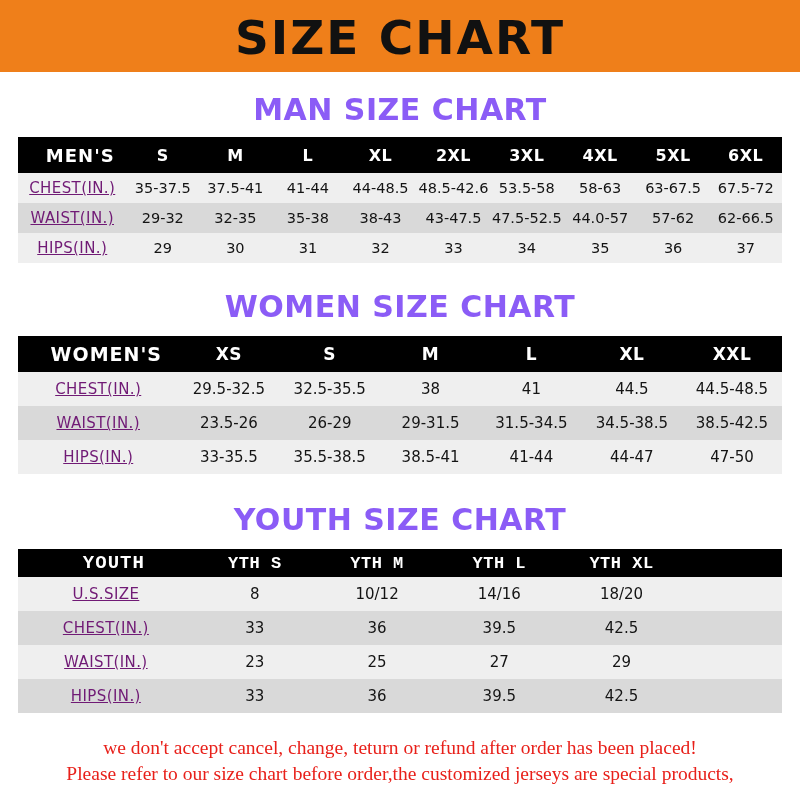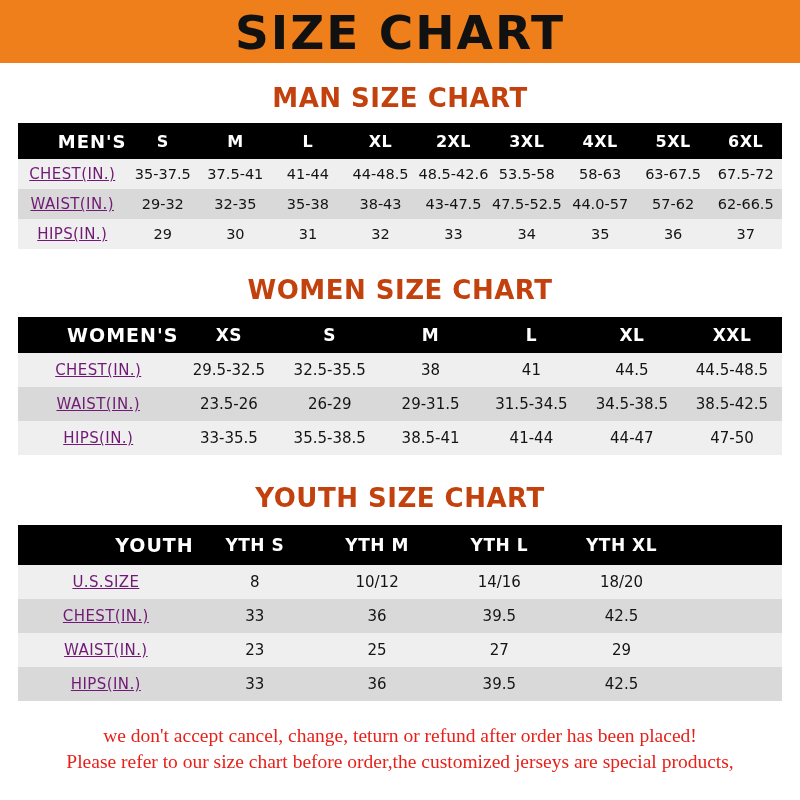--- a/index.html
+++ b/index.html
@@ -17,21 +17,21 @@
     position: relative;
     width: 800px;
     height: 800px;
     background: #ffffff;
     box-sizing: border-box;
   }
   
   .banner {
     position: relative;
     width: 800px;
-    height: 63px;
+    height: 72px;
     background: #ef7f1a;
     display: flex;
     align-items: center;
     justify-content: center;
   }
   .banner-title {
     font-family: "DejaVu Sans", sans-serif;
     font-weight: bold;
     font-size: 47px;
     letter-spacing: 2px;
@@ -40,22 +40,22 @@
     margin-top: 2px;
   }
   .content {
     padding: 0 18px;
     box-sizing: border-box;
   }
   .section-title {
     text-align: center;
     font-family: "DejaVu Sans", sans-serif;
     font-weight: bold;
-    font-size: 26px;
-    color: #c2410c;
+    font-size: 30px;
+    color: #8b5cf6;
     letter-spacing: 0.5px;
   }
   .t1-title { margin: 20px 0 10px 0; }
   .t2-title { margin: 26px 0 12px 0; }
   .t3-title { margin: 28px 0 12px 0; }
 
   table {
     border-collapse: collapse;
     width: 100%;
     table-layout: fixed;
@@ -71,41 +71,41 @@
     color: #ffffff;
   }
   tr.hdr td {
     height: 36px;
     font-weight: bold;
     font-size: 16px;
     letter-spacing: 0.5px;
     color: #ffffff;
   }
   tr.hdr td.lead {
-    text-align: right;
+    text-align: center;
     padding-left: 16px;
     font-size: 18px;
     letter-spacing: 1px;
   }
   tr.row td {
     height: 30px;
     font-size: 14.5px;
     color: #141414;
   }
   tr.row td.lead {
     font-size: 15px;
     letter-spacing: 0.4px;
     color: #701a75;
     text-decoration: underline;
   }
   tr.light { background: #efefef; }
   tr.dark  { background: #d9d9d9; }
 
   
-  .youth tr.hdr td { height: 40px; font-size: 17px; }
+  .youth tr.hdr td { height: 28px; font-size: 17px; font-family: Liberation Mono, monospace; }
   .youth tr.hdr td.lead { font-size: 19px; }
   .youth tr.row td { height: 34px; font-size: 15px; }
 
   .women tr.hdr td { height: 36px; font-size: 17px; }
   .women tr.hdr td.lead { font-size: 19px; }
   .women tr.row td { height: 34px; font-size: 15px; }
 
   .notice {
     margin: 22px 12px 0 12px;
     text-align: center;

